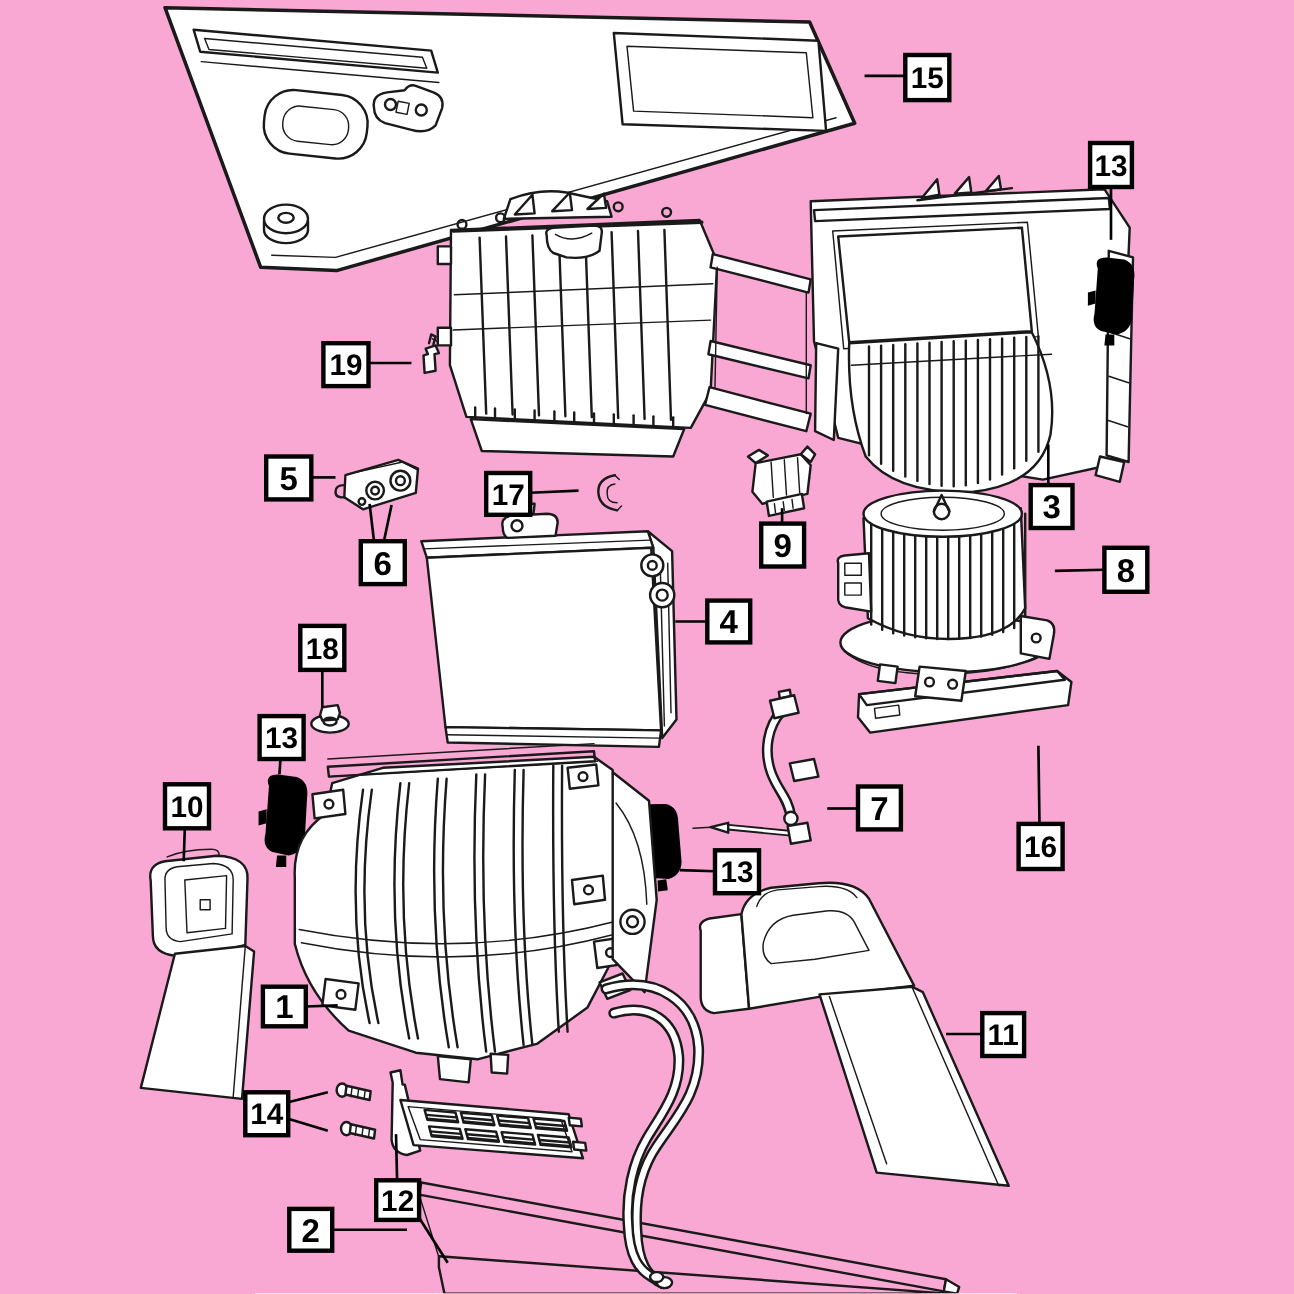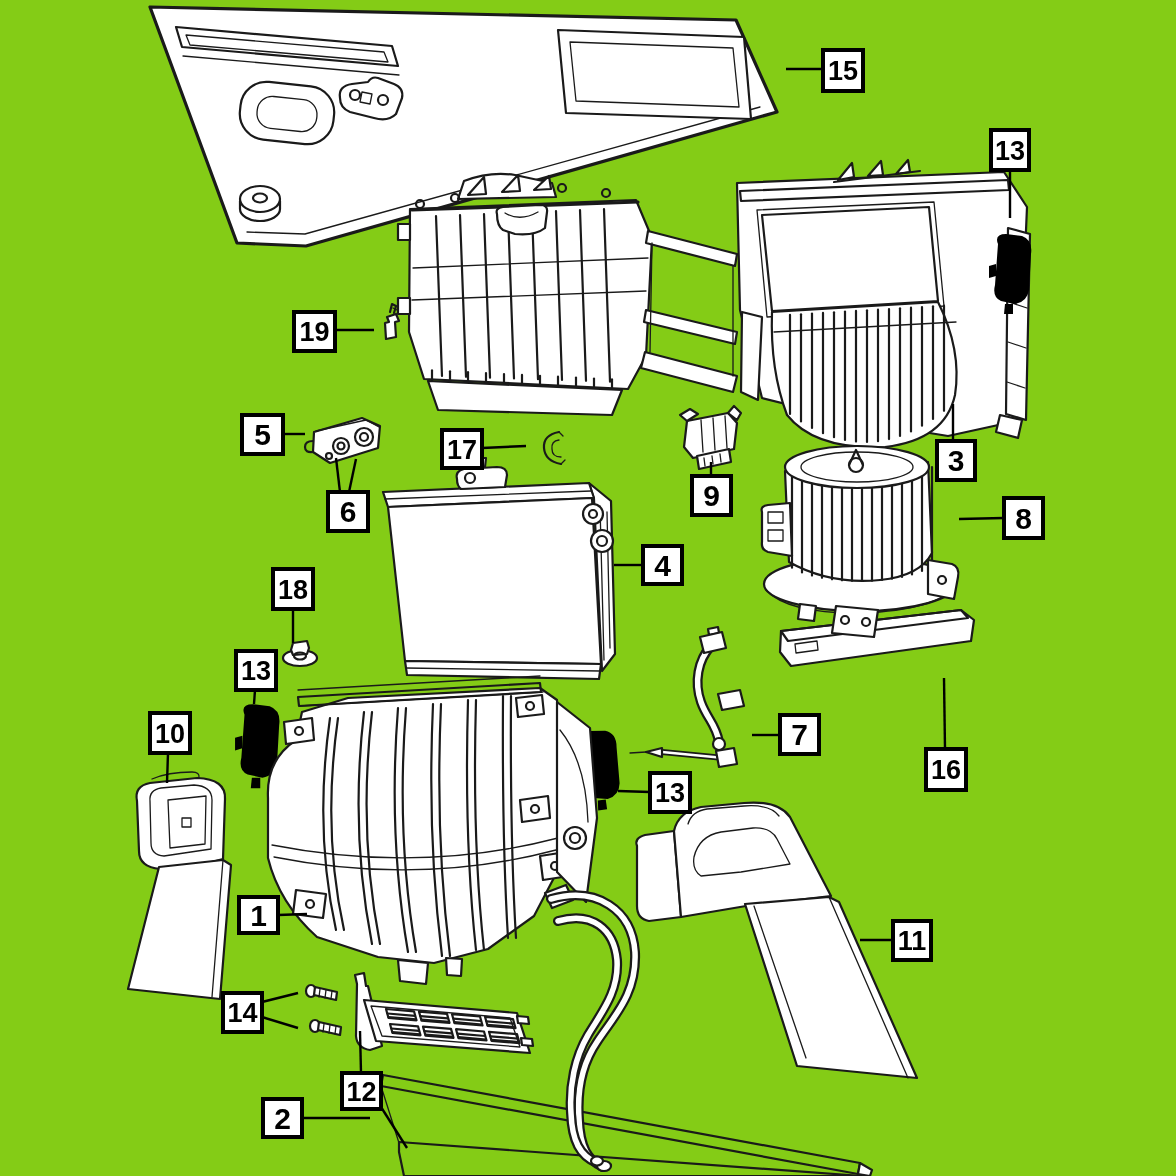--- a/index.html
+++ b/index.html
@@ -1,16 +1,16 @@
 <!DOCTYPE html>
 <html><head>
 <meta charset="utf-8">
 <style>
   html,body{margin:0;padding:0;background:#ffffff;}
-  .stage{position:relative;width:1176px;height:1176px;background:#84cc16;overflow:hidden;
+  .stage{position:relative;width:1176px;height:1176px;background:#f9a8d4;overflow:hidden;
          font-family:"Liberation Sans", sans-serif;}
   svg{display:block}
   #parts path, #parts line, #parts circle, #parts ellipse, #parts rect{
       stroke:#1a1a1a; stroke-width:2.2; fill:none; stroke-linejoin:round; stroke-linecap:round;}
   #parts .wf{fill:#ffffff}
   #parts .thin{stroke-width:1.3}
   #parts .thick{stroke-width:3.2}
   #parts .tube-o{fill:none;stroke:#1a1a1a;stroke-width:10;stroke-linecap:round}
   #parts .tube-i{fill:none;stroke:#ffffff;stroke-width:5.5;stroke-linecap:round}
   #parts .rod-o{fill:none;stroke:#1a1a1a;stroke-width:6}

